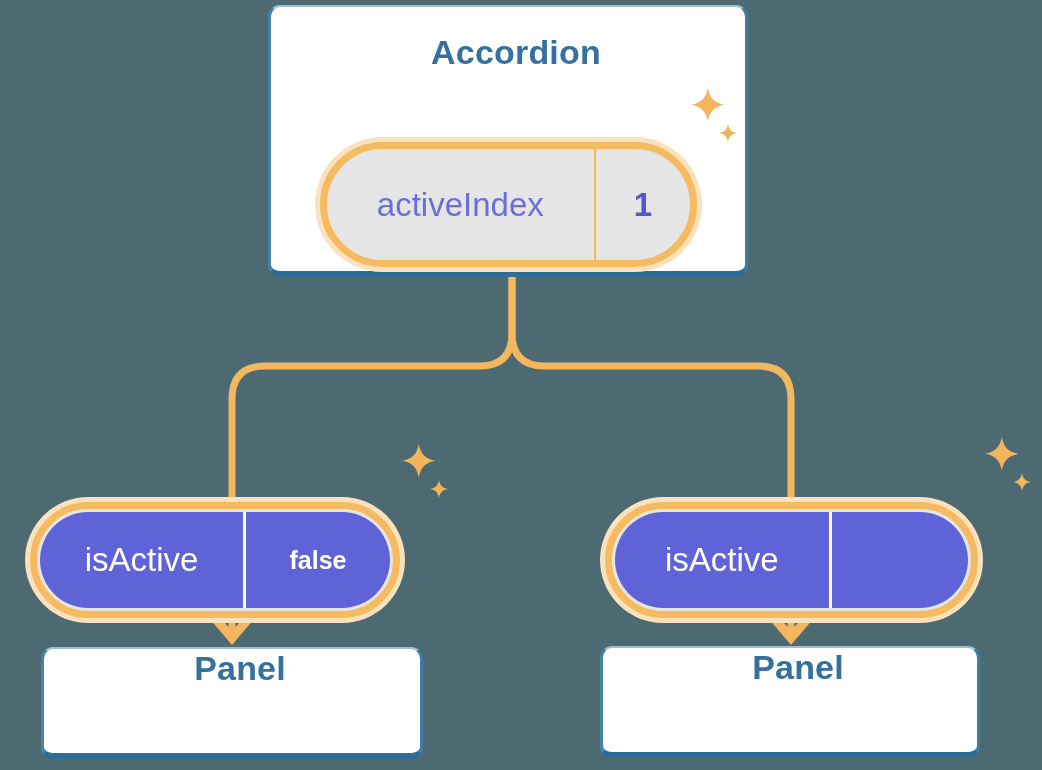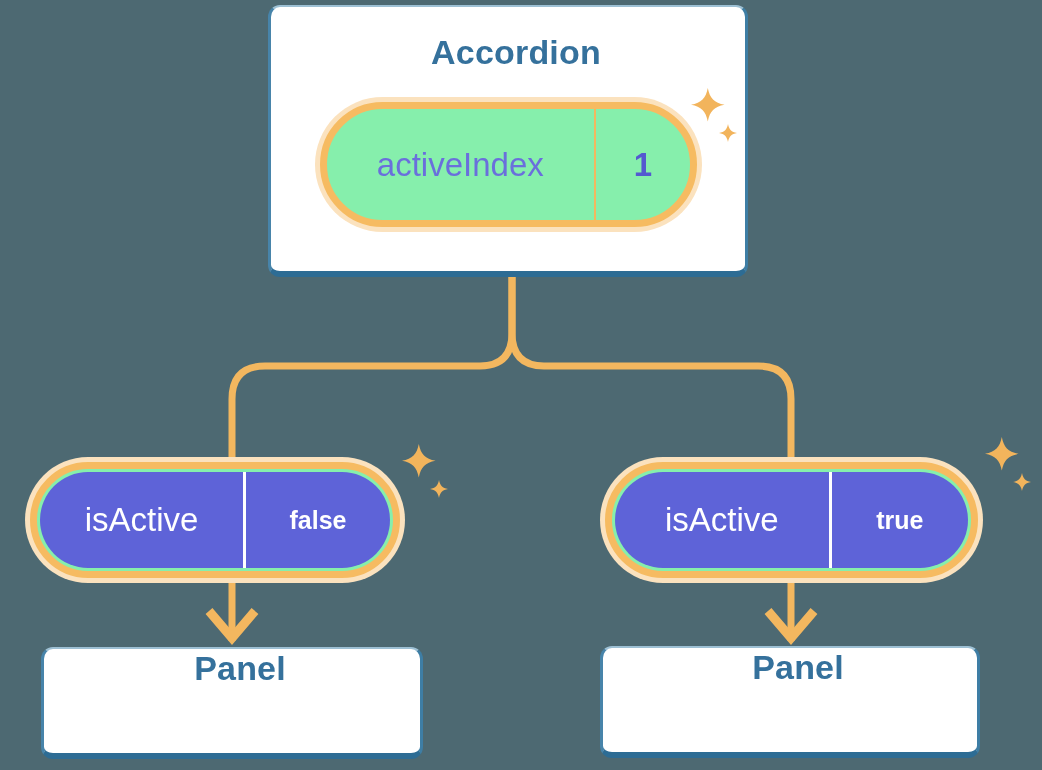--- a/index.html
+++ b/index.html
@@ -34,21 +34,22 @@
   .accordion-box{left:268px;top:5px;width:480px;height:272px;}
   .accordion-box .comp-title{margin-top:26px;}
   .panel-box{display:flex;justify-content:center;}
 
   
   .pill{
     box-sizing:border-box;
     border:7px solid #F6BB61;
     border-radius:999px;
     box-shadow:0 0 0 5px #FBE2BE;
-    background:#86efac;
+    background:#e5e5e5;
+    margin-top:40px;
   }
   .state-pill{
     left:320px;top:102px;width:377px;height:125px;
     display:flex;align-items:stretch;overflow:hidden;
   }
   .state-pill .cell{display:flex;align-items:center;justify-content:center;}
   .state-pill .label-cell{flex:1;color:#6A6FDC;font-size:33px;}
   .state-pill .divider{width:2px;background:#F3B75F;}
   .state-pill .value-cell{width:26%;color:#5459D0;font-size:33px;font-weight:700;}
 
@@ -116,21 +117,20 @@
     <g fill="#F2B45C">
       <path transform="translate(5,5) scale(1.4)" d="M12 0C13.4 7.4 16.6 10.6 24 12 16.6 13.4 13.4 16.6 12 24 10.6 16.6 7.4 13.4 0 12 7.4 10.6 10.6 7.4 12 0Z"></path>
       <path transform="translate(33,41) scale(0.75)" d="M12 0C13.4 7.4 16.6 10.6 24 12 16.6 13.4 13.4 16.6 12 24 10.6 16.6 7.4 13.4 0 12 7.4 10.6 10.6 7.4 12 0Z"></path>
     </g>
   </svg>
 
   <div class="abs pill prop-pill pill-right">
     <div class="prop-pill-body">
       <div class="cell label-cell">isActive</div>
       <div class="divider"></div>
-      <div class="cell value-cell">true</div>
     </div>
   </div>
 
   <svg class="abs" style="left:980px;top:432px;" width="60" height="72" viewBox="0 0 60 72">
     <g fill="#F2B45C">
       <path transform="translate(5,5) scale(1.4)" d="M12 0C13.4 7.4 16.6 10.6 24 12 16.6 13.4 13.4 16.6 12 24 10.6 16.6 7.4 13.4 0 12 7.4 10.6 10.6 7.4 12 0Z"></path>
       <path transform="translate(33,41) scale(0.75)" d="M12 0C13.4 7.4 16.6 10.6 24 12 16.6 13.4 13.4 16.6 12 24 10.6 16.6 7.4 13.4 0 12 7.4 10.6 10.6 7.4 12 0Z"></path>
     </g>
   </svg>
 

